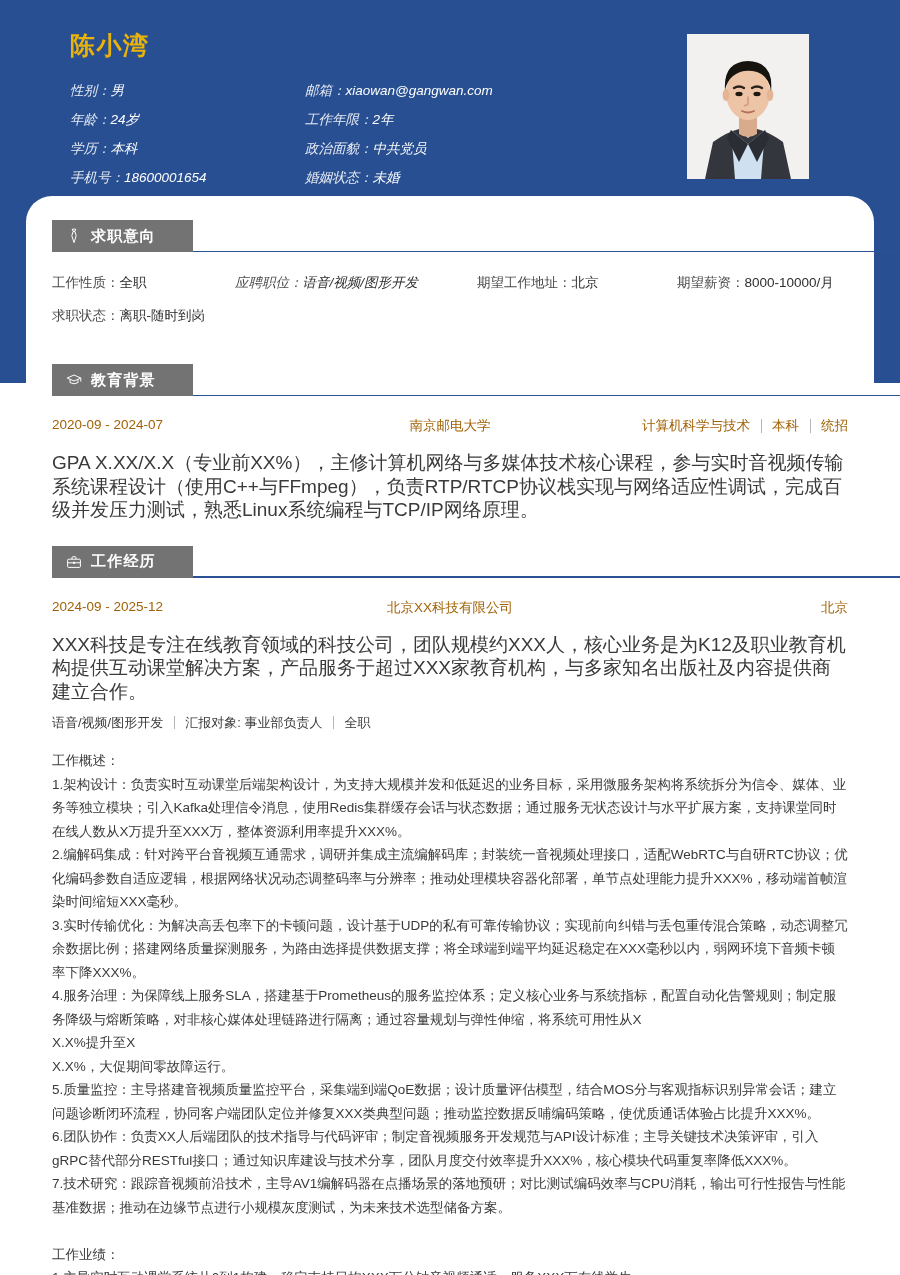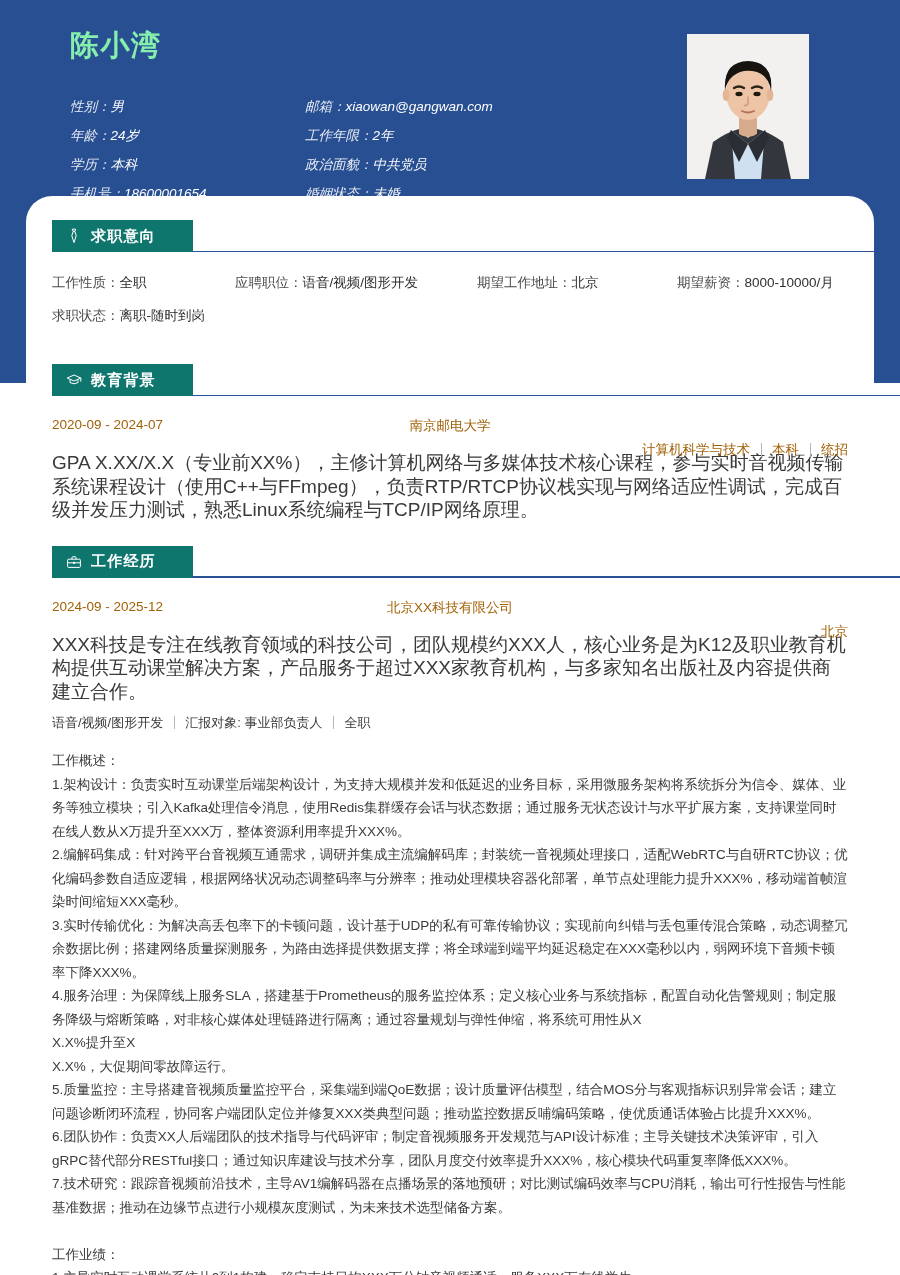--- a/index.html
+++ b/index.html
@@ -25,26 +25,26 @@
     background: #284f92;
     padding: 0;
   }
   .header-inner {
     position: absolute;
     left: 70px;
     top: 28px;
     right: 0;
   }
   .name {
-    font-size: 29px;
+    font-size: 25px;
     font-weight: bold;
-    color: #86efac;
+    color: #eab308;
     letter-spacing: 1.5px;
     line-height: 34px;
-    margin-bottom: 30px;
+    margin-bottom: 14px;
   }
   .info-grid {
     display: block;
     font-style: italic;
   }
   .info-row {
     display: flex;
     height: 29px;
     align-items: center;
   }
@@ -102,21 +102,21 @@
   .sec-head {
     position: relative;
     margin-left: 52px;
     height: 32px;
     display: flex;
     align-items: center;
   }
   .sec-head .tag {
     position: relative;
     z-index: 2;
-    background: #0f766e;
+    background: #737373;
     height: 32px;
     min-width: 141px;
     display: flex;
     align-items: center;
     padding: 0 18px 0 14px;
     gap: 9px;
   }
   .sec-head .tag .sicon {
     width: 16px; height: 16px;
     display: block;
@@ -154,35 +154,35 @@
     display: flex;
     align-items: baseline;
     height: 33px;
     font-size: 13.5px;
     color: #3a3a3a;
   }
   .intent-row .f { white-space: nowrap; }
   .intent-row .f .lbl { color: #4a4a4a; }
   .intent-row .f .val { color: #2e2e2e; }
   .intent-row .f.f1 { width: 183px; font-family: Liberation Serif, serif; }
-  .intent-row .f.f2 { width: 232px; }
+  .intent-row .f.f2 { width: 232px; font-style: italic; }
   .intent-row .f.f3 { width: 200px; margin-left: 10px; }
   .intent-row .f.f4 { width: auto; }
 
   
   .meta-row {
     position: relative;
     height: 24px;
     font-size: 13.5px;
     color: #a16207;
     margin-top: 21px;
   }
   .meta-row .m-left { position: absolute; left: 0; top: 0; white-space: nowrap; }
   .meta-row .m-mid  { position: absolute; left: 0; right: 0; top: 0; text-align: center; white-space: nowrap; }
-  .meta-row .m-right { position: absolute; right: 0; top: 0; white-space: nowrap; display: flex; gap: 0; align-items: center; margin-top: 24px; }
+  .meta-row .m-right { position: absolute; right: 0; top: 0; white-space: nowrap; display: flex; gap: 0; align-items: center; }
   .meta-row .m-right .seg { padding: 0 11px; position: relative; }
   .meta-row .m-right .seg:last-child { padding-right: 0; }
   .meta-row .m-right .seg + .seg::before {
     content: "";
     position: absolute;
     left: 0; top: 2px;
     width: 1px; height: 14px;
     background: #b6b6b6;
   }
 

